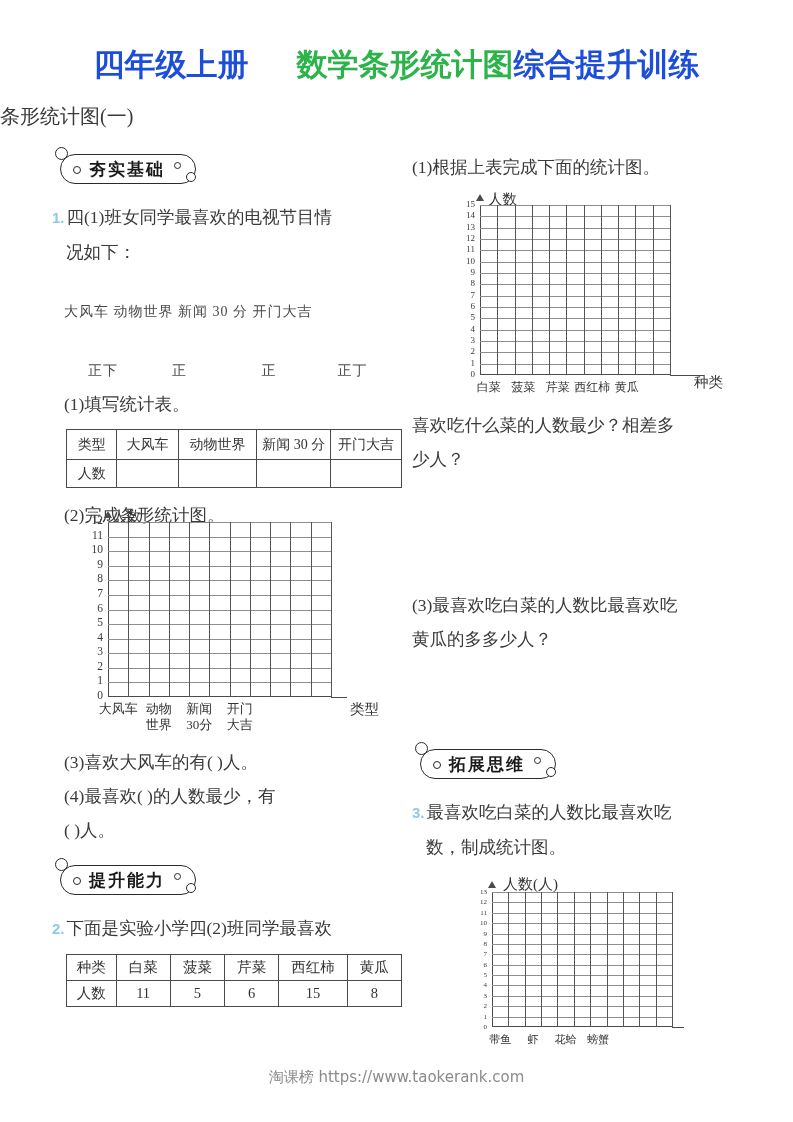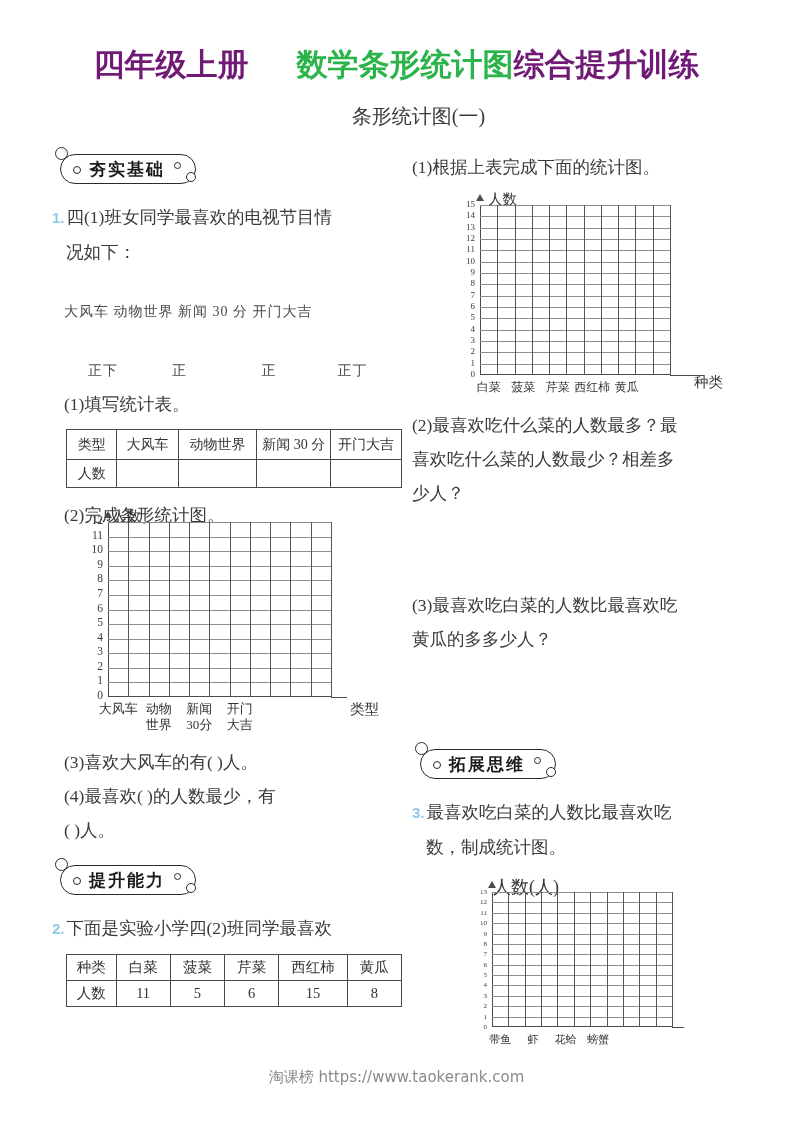--- a/index.html
+++ b/index.html
@@ -18,30 +18,29 @@
   .title {
     position: absolute;
     top: 44px; left: 0; width: 793px;
     text-align: center;
     font-size: 31px;
     font-weight: bold;
     letter-spacing: 0px;
     white-space: nowrap;
     font-family: "DejaVu Sans", "Liberation Sans", sans-serif;
   }
-  .title .blk { color: #701a75; }
+  .title .blk { color: #1d4ed8; }
   .title .grn { color: #2cb34a; margin-left: 48px; }
   .subtitle {
     position: absolute;
     top: 103px; left: 0; width: 793px;
-    text-align: center;
+    text-align: left;
     font-size: 20px;
     color: #3a3a3a;
     font-family: "Liberation Serif", serif;
-    padding-left: 44px;
   }
 
   
   .col-left  { position: absolute; left: 52px;  top: 150px; width: 350px; }
   .col-right { position: absolute; left: 412px; top: 150px; width: 340px; }
 
   
   .badge-wrap { position: relative; height: 44px; margin-bottom: 6px; }
   .badge {
     position: absolute; left: 8px; top: 4px;
@@ -377,21 +376,20 @@
     <div class="vline" style="left: 240px; top: 15px; height: 170px;"></div>
     <div class="axis-ext" style="left: 240px; top: 185px; width: 34px;"></div>
     <div class="catlab" style="left: 30.6364px; width: 56px; top: 189px; font-size: 12px;">白菜</div>
     <div class="catlab" style="left: 65.1818px; width: 56px; top: 189px; font-size: 12px;">菠菜</div>
     <div class="catlab" style="left: 99.7273px; width: 56px; top: 189px; font-size: 12px;">芹菜</div>
     <div class="catlab" style="left: 134.273px; width: 56px; top: 189px; font-size: 12px;">西红柿</div>
     <div class="catlab" style="left: 168.818px; width: 56px; top: 189px; font-size: 12px;">黄瓜</div>
   </div>
 
 <div style="position:absolute; left:412px; top:408px; width:345px;">
-  <div class="q">(2)最喜欢吃什么菜的人数最多？最</div>
   <div class="q">喜欢吃什么菜的人数最少？相差多</div>
   <div class="q">少人？</div>
 </div>
 
 <div style="position:absolute; left:412px; top:588px; width:345px;">
   <div class="q">(3)最喜欢吃白菜的人数比最喜欢吃</div>
   <div class="q">黄瓜的多多少人？</div>
 </div>
 
 <div style="position:absolute; left:412px; top:745px; width:345px;">
@@ -406,21 +404,21 @@
     </div>
   </div>
 
   <div class="q">
     <span class="qnum">3.</span><span>最喜欢吃白菜的人数比最喜欢吃</span>
   </div>
   <div class="q" style="padding-left:14px">数，制成统计图。</div>
 </div>
 
 <div class="chart" id="chart3" style="position:absolute; left:455px; top:875px; width:270px; height:175px;">
-  <div class="ylab" style="left:38px; top:0px; font-size:18px;">人数(人)</div>
+  <div class="ylab" style="left:48px; top:0px; font-size:15px;">人数(人)</div>
 <div class="grid" style="left: 37px; top: 17px; width: 180px; height: 135px;"></div>
     <div class="arrow" style="left: 33px; top: 6px;"></div>
     <div class="tick" style="left: 12px; top: 148px; font-size: 7px;">0</div>
     <div class="hline" style="left: 37px; top: 141.615px; width: 180px;"></div>
     <div class="tick" style="left: 12px; top: 137.615px; font-size: 7px;">1</div>
     <div class="hline" style="left: 37px; top: 131.231px; width: 180px;"></div>
     <div class="tick" style="left: 12px; top: 127.231px; font-size: 7px;">2</div>
     <div class="hline" style="left: 37px; top: 120.846px; width: 180px;"></div>
     <div class="tick" style="left: 12px; top: 116.846px; font-size: 7px;">3</div>
     <div class="hline" style="left: 37px; top: 110.462px; width: 180px;"></div>

